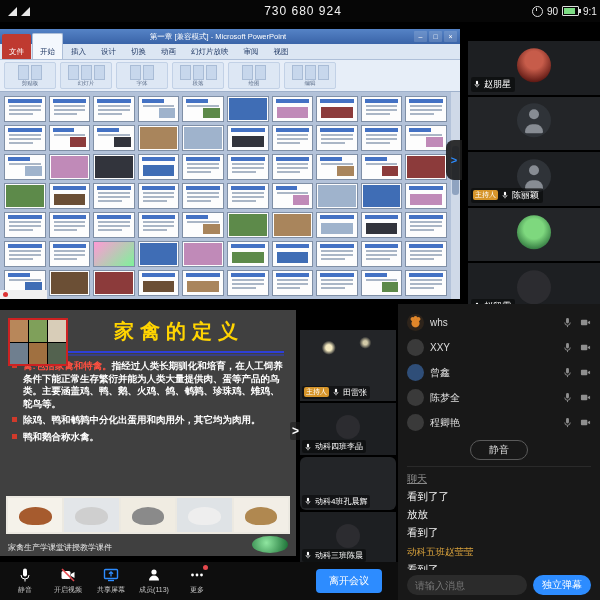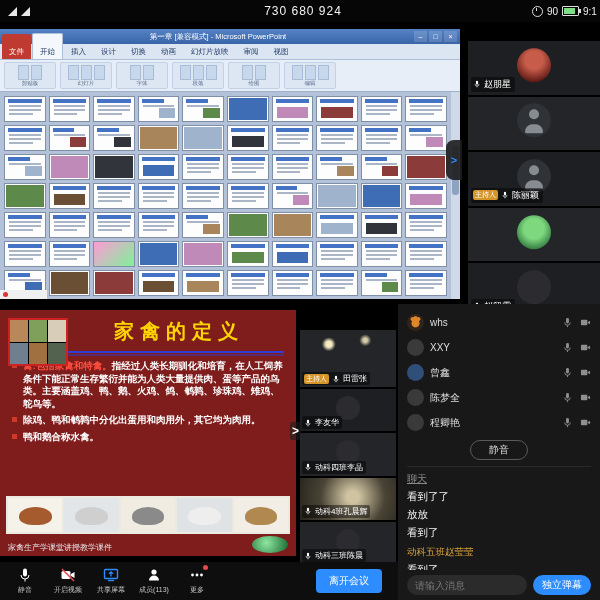--- a/index.html
+++ b/index.html
@@ -66,21 +66,21 @@
   .av-dark{background:#2c2c30;}
   .plate{position:absolute;left:3px;bottom:3px;display:flex;align-items:center;gap:3px;background:rgba(0,0,0,.45);padding:1px 4px 1px 2px;border-radius:2px;max-width:92%;}
   .pname{color:#fff;font-size:9px;white-space:nowrap;}
   .badge{background:#d6952b;color:#fff;font-size:7px;padding:0 2px;border-radius:2px;line-height:10px;white-space:nowrap;}
   .micsm{display:inline-flex;width:8px;height:8px;}
 
   
   .bottom-area{position:absolute;top:304px;left:0;width:600px;height:296px;}
 
   
-  .slide-view{position:absolute;left:0;top:6px;width:296px;height:246px;background:#7f1d1d;box-sizing:border-box;padding:6px 8px;overflow:hidden;}
+  .slide-view{position:absolute;left:0;top:6px;width:296px;height:246px;background:#404040;box-sizing:border-box;padding:6px 8px;overflow:hidden;}
   .slide-imgbox{position:absolute;left:8px;top:8px;width:56px;height:44px;border:2px solid #cc2222;background:#000;display:grid;grid-template-columns:repeat(3,1fr);grid-auto-rows:1fr;gap:1px;z-index:2;}
   .icell1{background:#b8875a;} .icell2{background:#7fa05a;} .icell3{background:#d8cdb8;}
   .icell4{background:#6f7f8f;} .icell5{background:#a07040;} .icell6{background:#53624f;}
   .slide-title{margin:2px 8px 0 70px;text-align:center;font-size:20px;color:#ffd400;font-weight:bold;letter-spacing:6px;white-space:nowrap;}
   .slide-underline{height:2px;background:#2d3fd8;margin:6px 4px 7px;box-shadow:0 3px 0 rgba(45,63,216,.45);}
   .slide-body{margin:0 2px 0 4px;}
   .sbullet{position:relative;padding-left:11px;color:#fff;font-size:9.5px;line-height:1.32;margin-bottom:4px;font-weight:bold;}
   .sbullet:before{content:"";position:absolute;left:0;top:3px;width:5px;height:5px;background:#d03a2b;}
   .sbullet .lead{color:#ff5040;}
   .slide-photos{position:absolute;left:6px;right:6px;bottom:22px;height:38px;background:#ece9e1;display:flex;gap:2px;padding:2px;box-sizing:border-box;z-index:2;}
@@ -101,21 +101,21 @@
   .mid-col{position:absolute;left:300px;top:26px;width:96px;height:234px;display:flex;flex-direction:column;gap:2px;}
   .mtile{flex:1;background:#1d1f22;position:relative;overflow:hidden;}
   .mtile:nth-child(odd){background:#232528;}
   .mtile .av{width:24px;height:24px;}
   .mtile .plate{left:2px;bottom:2px;padding:1px 3px 1px 2px;}
   .mtile .pname{font-size:8px;}
   .mtile-room{background:linear-gradient(160deg,#7a6347 0%,#57452f 45%,#2c2318 100%);}
   .mtile-room:before{content:"";position:absolute;left:0;top:0;right:0;bottom:0;
     background:radial-gradient(circle at 30% 25%,rgba(255,244,200,.95) 0 3px,transparent 7px),
                radial-gradient(circle at 68% 18%,rgba(255,244,200,.8) 0 2px,transparent 6px);}
-  .mtile-photo{background:radial-gradient(circle at 55% 45%,#cfc3a1 0 6px,#4a4436 32px,#24211a 60px);}
+  .mtile-photo{background:radial-gradient(circle at 55% 45%,#cfc3a1 0 6px,#4a4436 32px,#24211a 60px);border-radius:6px;}
 
   
   .side-panel{position:absolute;left:398px;top:0;width:202px;height:296px;background:#181818;box-sizing:border-box;padding:6px 9px 5px;display:flex;flex-direction:column;}
   .mrow{display:flex;align-items:center;gap:6px;height:25px;flex:none;}
   .mav{width:17px;height:17px;border-radius:50%;flex:none;background:#3a3a3a;position:relative;}
   .mav-paw{background:
     radial-gradient(circle at 33% 30%,#e0862a 0 1.5px,transparent 2.5px),
     radial-gradient(circle at 50% 24%,#e0862a 0 1.5px,transparent 2.5px),
     radial-gradient(circle at 67% 30%,#e0862a 0 1.5px,transparent 2.5px),
     radial-gradient(circle at 50% 55%,#e0862a 0 3.5px,transparent 4.5px),#2e241b;}
@@ -682,58 +682,45 @@
         <div class="mtile">
           <div class="av av-dark"></div>
           <div class="plate">
             <span class="micsm">
               <svg viewBox="0 0 12 12">
                 <rect x="4.4" y="1" width="3.2" height="6" rx="1.6" fill="#fff"></rect>
                 <path d="M3 6a3 3 0 0 0 6 0" fill="none" stroke="#fff" stroke-width="1"></path>
                 <line x1="6" y1="9" x2="6" y2="11" stroke="#fff" stroke-width="1"></line>
               </svg>
             </span>
-            <span class="pname">李友华</span>
+            <span class="pname">动科四班李晶</span>
+          </div>
+        </div>
+        <div class="mtile mtile-photo">
+          <div class="plate">
+            <span class="micsm">
+              <svg viewBox="0 0 12 12">
+                <rect x="4.4" y="1" width="3.2" height="6" rx="1.6" fill="#fff"></rect>
+                <path d="M3 6a3 3 0 0 0 6 0" fill="none" stroke="#fff" stroke-width="1"></path>
+                <line x1="6" y1="9" x2="6" y2="11" stroke="#fff" stroke-width="1"></line>
+              </svg>
+            </span>
+            <span class="pname">动科4班孔晨辉</span>
           </div>
         </div>
         <div class="mtile">
           <div class="av av-dark"></div>
           <div class="plate">
             <span class="micsm">
               <svg viewBox="0 0 12 12">
                 <rect x="4.4" y="1" width="3.2" height="6" rx="1.6" fill="#fff"></rect>
                 <path d="M3 6a3 3 0 0 0 6 0" fill="none" stroke="#fff" stroke-width="1"></path>
                 <line x1="6" y1="9" x2="6" y2="11" stroke="#fff" stroke-width="1"></line>
               </svg>
             </span>
-            <span class="pname">动科四班李晶</span>
-          </div>
-        </div>
-        <div class="mtile mtile-photo">
-          <div class="plate">
-            <span class="micsm">
-              <svg viewBox="0 0 12 12">
-                <rect x="4.4" y="1" width="3.2" height="6" rx="1.6" fill="#fff"></rect>
-                <path d="M3 6a3 3 0 0 0 6 0" fill="none" stroke="#fff" stroke-width="1"></path>
-                <line x1="6" y1="9" x2="6" y2="11" stroke="#fff" stroke-width="1"></line>
-              </svg>
-            </span>
-            <span class="pname">动科4班孔晨辉</span>
-          </div>
-        </div>
-        <div class="mtile">
-          <div class="av av-dark"></div>
-          <div class="plate">
-            <span class="micsm">
-              <svg viewBox="0 0 12 12">
-                <rect x="4.4" y="1" width="3.2" height="6" rx="1.6" fill="#fff"></rect>
-                <path d="M3 6a3 3 0 0 0 6 0" fill="none" stroke="#fff" stroke-width="1"></path>
-                <line x1="6" y1="9" x2="6" y2="11" stroke="#fff" stroke-width="1"></line>
-              </svg>
-            </span>
             <span class="pname">动科三班陈晨</span>
           </div>
         </div>
       </div>
 
     <div class="side-panel">
       <div id="memberList">
           <div class="mrow">
             <div class="mav mav-paw"></div>
             <div class="mname">whs</div>

